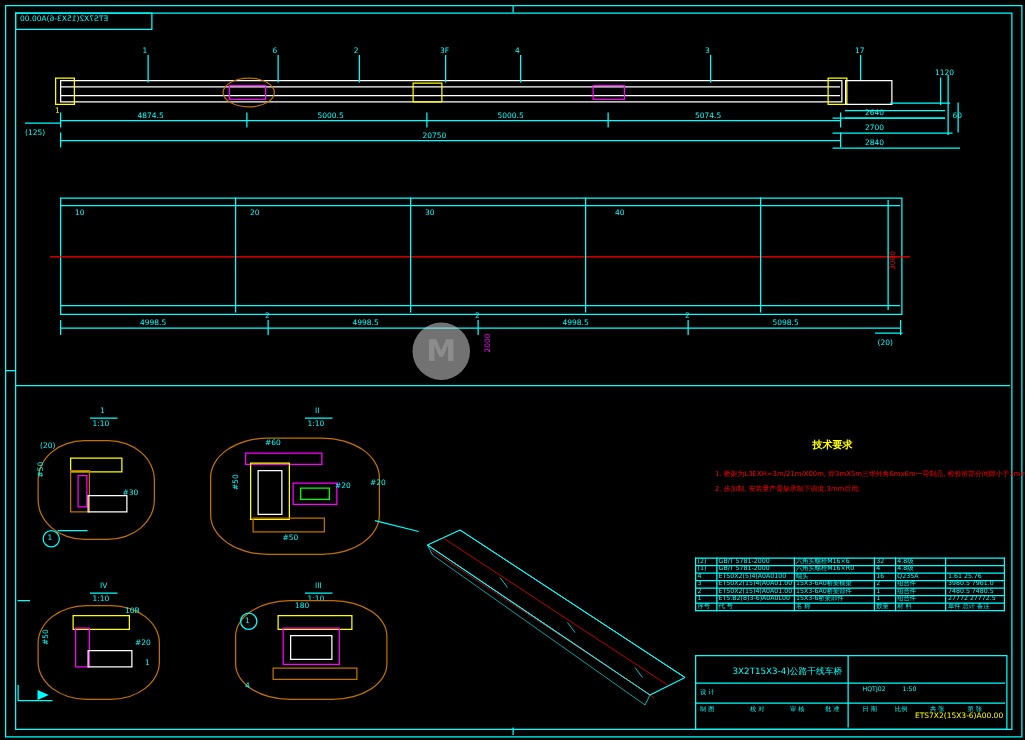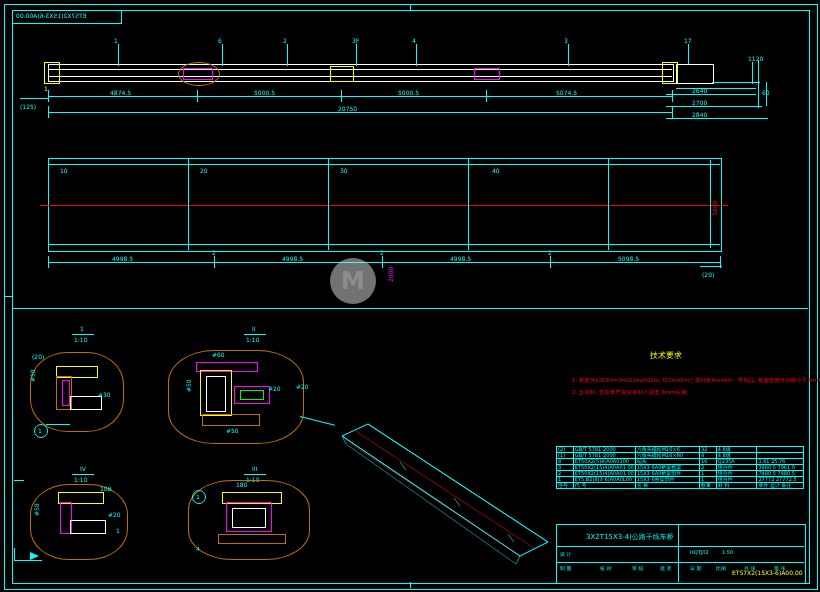--- a/index.html
+++ b/index.html
@@ -220,21 +220,21 @@
     <line x1="22" y1="22" x2="26" y2="30" stroke="#00ffff" stroke-width="0.6"></line>
     <line x1="80" y1="48" x2="86" y2="56" stroke="#00ffff" stroke-width="0.6"></line>
     <line x1="134" y1="84" x2="140" y2="92" stroke="#00ffff" stroke-width="0.6"></line>
     <line x1="188" y1="120" x2="194" y2="128" stroke="#00ffff" stroke-width="0.6"></line>
     <line x1="26" y1="30" x2="196" y2="150" stroke="#00ffff" stroke-width="0.5"></line>
     <line x1="200" y1="142" x2="196" y2="150" stroke="#00ffff" stroke-width="0.6"></line>
   </svg>
 
   <div style="position:absolute;left:300px;top:416px;width:36px;height:1px;background:#00ffff;transform:rotate(14deg);transform-origin:left center;"></div>
 
-  <div class="txt y" style="left:650px;top:352px;font-size:8px;">技术要求</div>
+  <div class="txt y" style="left:650px;top:352px;font-size:8px;font-weight:bold;">技术要求</div>
   <div class="txt r" style="left:572px;top:378px;font-size:5.5px;">1. 桥架为L3EXH=3m/21m/X00m, 焊3mX5m三华外角6mx6m一导制品, 检验留部分间隙小于2mm;</div>
   <div class="txt r" style="left:572px;top:390px;font-size:5.5px;">2. 步加制, 安装量产骨架承制下调度,3mm后用;</div>
 
   <table class="tbl" style="left:556px;top:446px;width:248px;">
     <tbody>
         <tr>
       <td style="width:14px;">(2)</td>
       <td style="width:54px;">GB/T 5781-2000</td>
       <td style="width:62px;">六角头螺栓M16×6</td>
       <td style="width:14px;">32</td>

